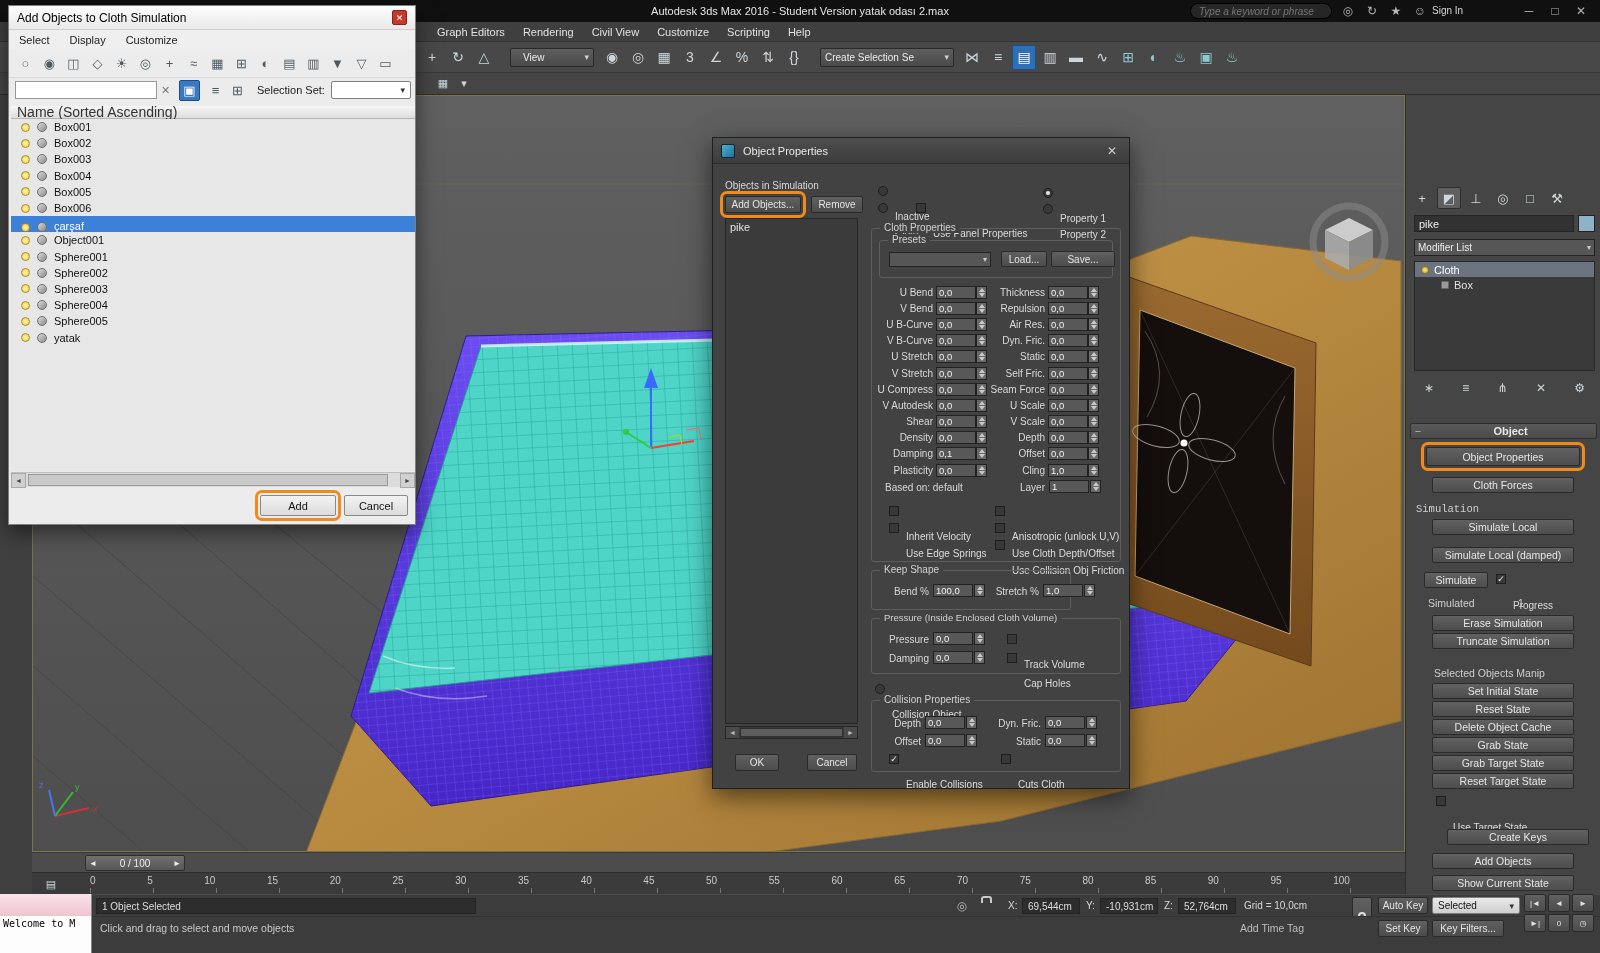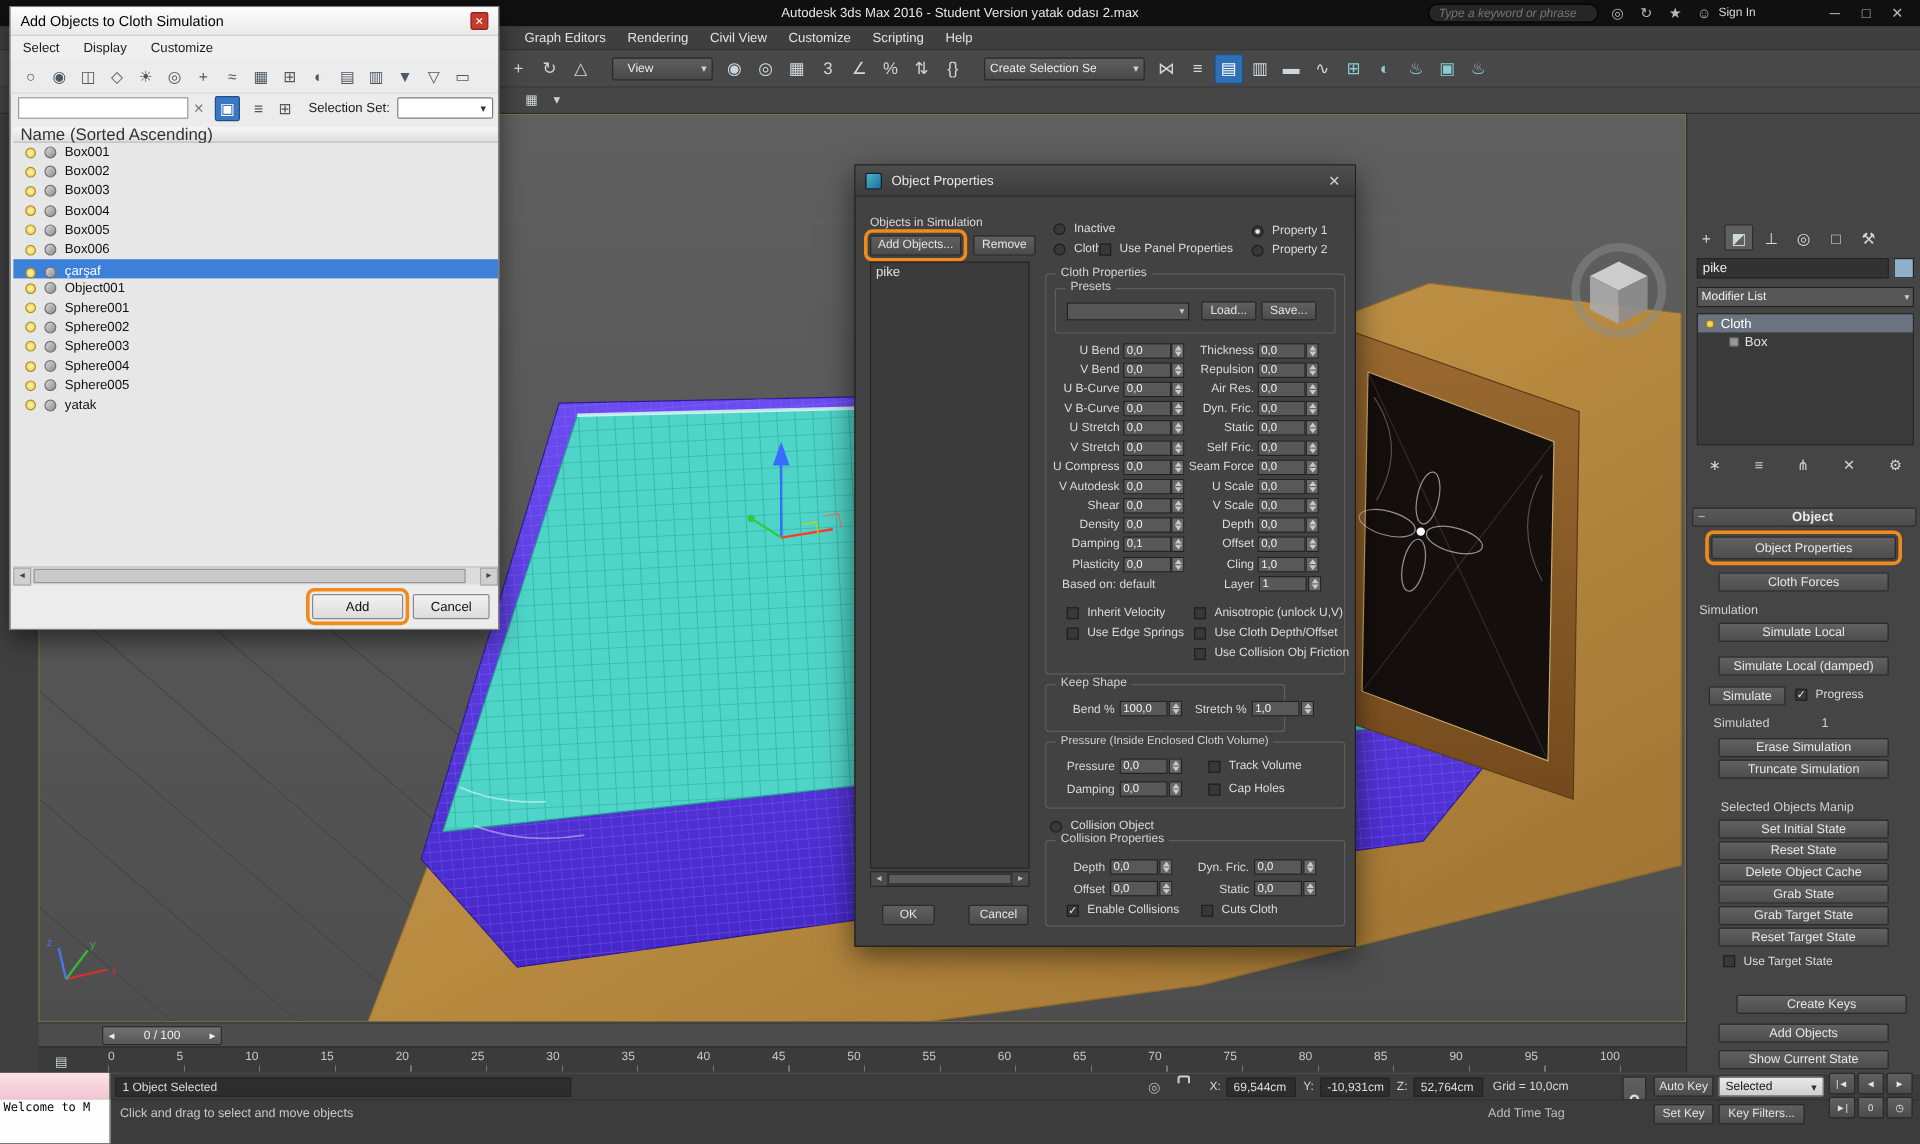--- a/index.html
+++ b/index.html
@@ -63,21 +63,21 @@
 .rollout .minus{width:14px;text-align:center;color:#bbb;}
 .rollout .rtitle{flex:1;text-align:center;font-weight:bold;}
 .pbtn{background:linear-gradient(#616161,#4d4d4d);border:1px solid #2a2a2a;border-radius:2px;color:#e6e6e6;display:flex;align-items:center;justify-content:center;font-size:10.5px;}
 .plabel-sec{color:#cfcfcf;font-size:10.5px;}
 .mbtn-stack{display:flex;flex-direction:column;gap:2px;}
 .hl{outline:3px solid #ef8b1d;outline-offset:2px;}
 
 .cb{width:10px;height:10px;background:#383838;border:1px solid #1e1e1e;display:inline-flex;align-items:center;justify-content:center;color:#f0f0f0;font-size:9px;}
 .radio{width:10px;height:10px;border-radius:50%;background:#383838;border:1px solid #1e1e1e;display:inline-flex;align-items:center;justify-content:center;}
 .radio.on::after{content:"";width:4px;height:4px;border-radius:50%;background:#e8e8e8;}
-.cblbl{font-size:10px;color:#dcdcdc;margin-left:4px;}
+.cblbl{font-size:10px;color:#dcdcdc;margin-left:4px;margin-top:26px;}
 
 .opdlg{left:712px;top:137px;width:418px;height:652px;background:#424242;border:1px solid #1f1f1f;box-shadow:0 8px 24px rgba(0,0,0,.55);z-index:40;}
 .op-title{left:0;top:0;width:416px;height:26px;background:linear-gradient(#4e4e4e,#3c3c3c);border-bottom:1px solid #2c2c2c;display:flex;align-items:center;padding:0 8px;color:#e8e8e8;font-size:11px;gap:8px;}
 .op-appico{width:14px;height:14px;background:linear-gradient(135deg,#4fb3c8,#1f6f9f);border:1px solid #123;border-radius:2px;}
 .op-close{margin-left:auto;color:#cfcfcf;font-size:12px;width:18px;text-align:center;}
 .group{border:1px solid #5e5e5e;border-radius:3px;}
 .glabel{position:absolute;top:-7px;left:8px;background:#424242;padding:0 4px;color:#d2d2d2;font-size:10px;}
 .lbl{font-size:10px;color:#d8d8d8;}
 .tar{text-align:right;}
 .pfield{width:40px;height:13px;background:#585858;border:1px solid #222;font-size:9.5px;display:inline-flex;align-items:center;padding-left:2px;color:#f2f2f2;}
@@ -398,21 +398,21 @@
       <span>⋔</span>
       <span>✕</span>
       <span>⚙</span>
     </div>
   <div class="a rollout" style="left:4px;top:328px;width:187px;height:16px;">
     <span class="minus">−</span>
     <span class="rtitle">Object</span>
   </div>
   <div class="a pbtn hl" style="left:20px;top:352px;width:154px;height:19px;">Object Properties</div>
   <div class="a pbtn" style="left:26px;top:382px;width:142px;height:16px;">Cloth Forces</div>
-  <span class="a plabel-sec" style="left:10px;top:408px;">Simulation</span>
+  <span class="a plabel-sec" style="left:10px;top:408px;font-family:Liberation Mono, monospace;">Simulation</span>
   <div class="a pbtn" style="left:26px;top:424px;width:142px;height:16px;">Simulate Local</div>
   <div class="a pbtn" style="left:26px;top:452px;width:142px;height:16px;">Simulate Local (damped)</div>
   <div class="a pbtn" style="left:18px;top:477px;width:64px;height:16px;">Simulate</div>
   <span class="a cb" style="left:90px;top:479px;">✓</span>
   <span class="a cblbl" style="left:103px;top:479px;">Progress</span>
   <span class="a plabel-sec" style="left:22px;top:502px;">Simulated</span>
   <span class="a plabel-sec" style="left:112px;top:502px;">1</span>
   <div class="a pbtn" style="left:26px;top:520px;width:142px;height:16px;">Erase Simulation</div>
   <div class="a pbtn" style="left:26px;top:538px;width:142px;height:16px;">Truncate Simulation</div>
   <span class="a plabel-sec" style="left:28px;top:572px;">Selected Objects Manip</span>
@@ -469,21 +469,21 @@
   <div class="a group" style="left:158px;top:90px;width:250px;height:334px;">
     <span class="glabel">Cloth Properties</span>
   </div>
   <div class="a group" style="left:166px;top:102px;width:234px;height:38px;">
     <span class="glabel">Presets</span>
   </div>
   <div class="a darkcombo" style="left:176px;top:114px;width:102px;">
     <span class="car">▾</span>
   </div>
   <div class="a dbtn" style="left:288px;top:113px;width:46px;height:16px;">Load...</div>
-  <div class="a dbtn" style="left:338px;top:113px;width:46px;height:16px;">Save...</div>
+  <div class="a dbtn" style="left:338px;top:113px;width:64px;height:16px;">Save...</div>
 
   <div class="a" style="left:164px;top:146px;width:112px;">
 
       <div class="prow">
         <span class="plab">U Bend</span>
         <span class="pfield">
           <i>0,0</i>
         </span>
         <span class="pspin">
           <i class="su"></i>

